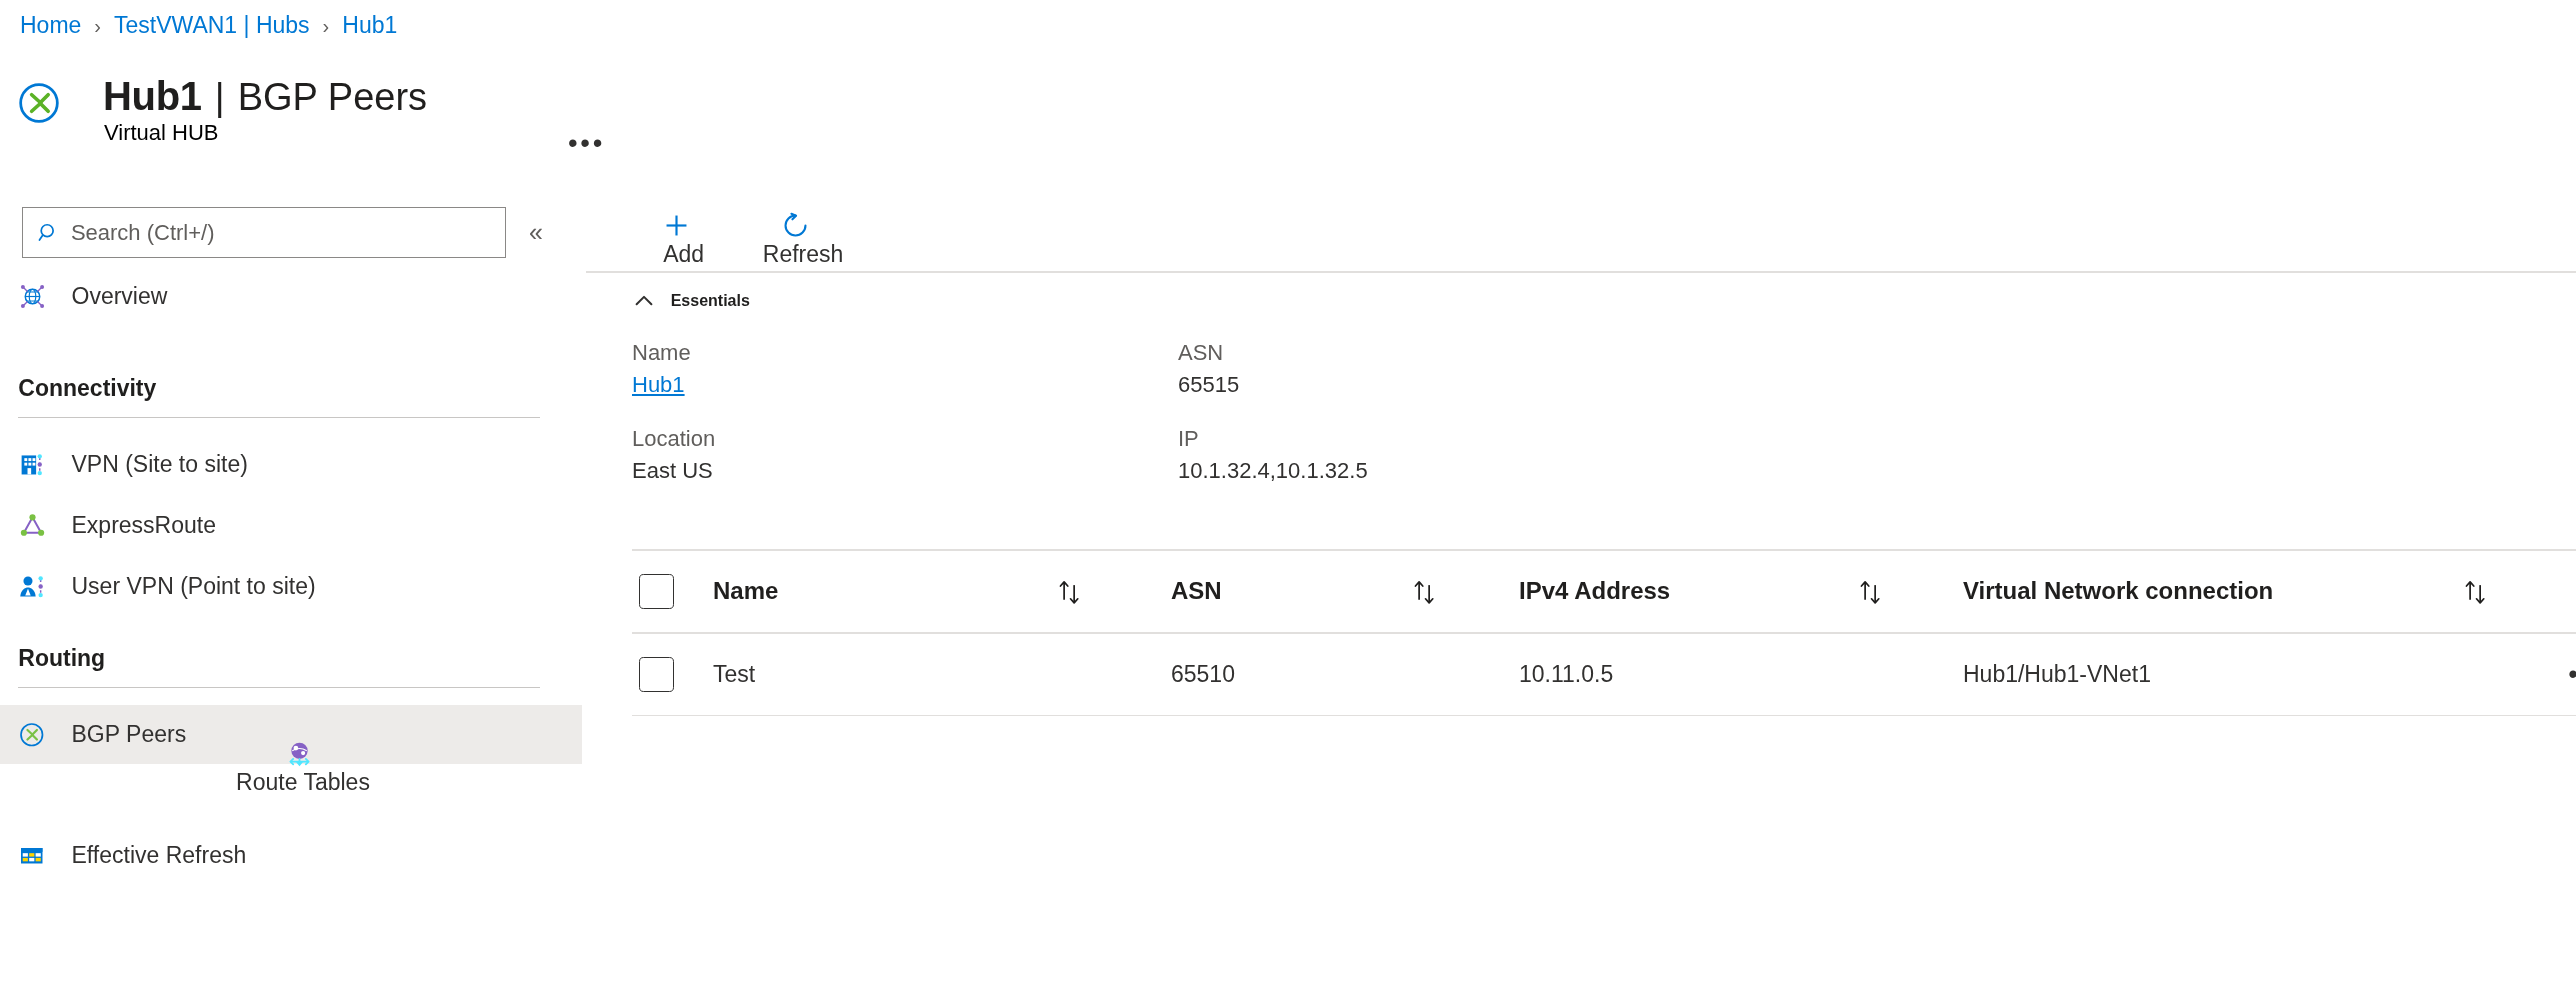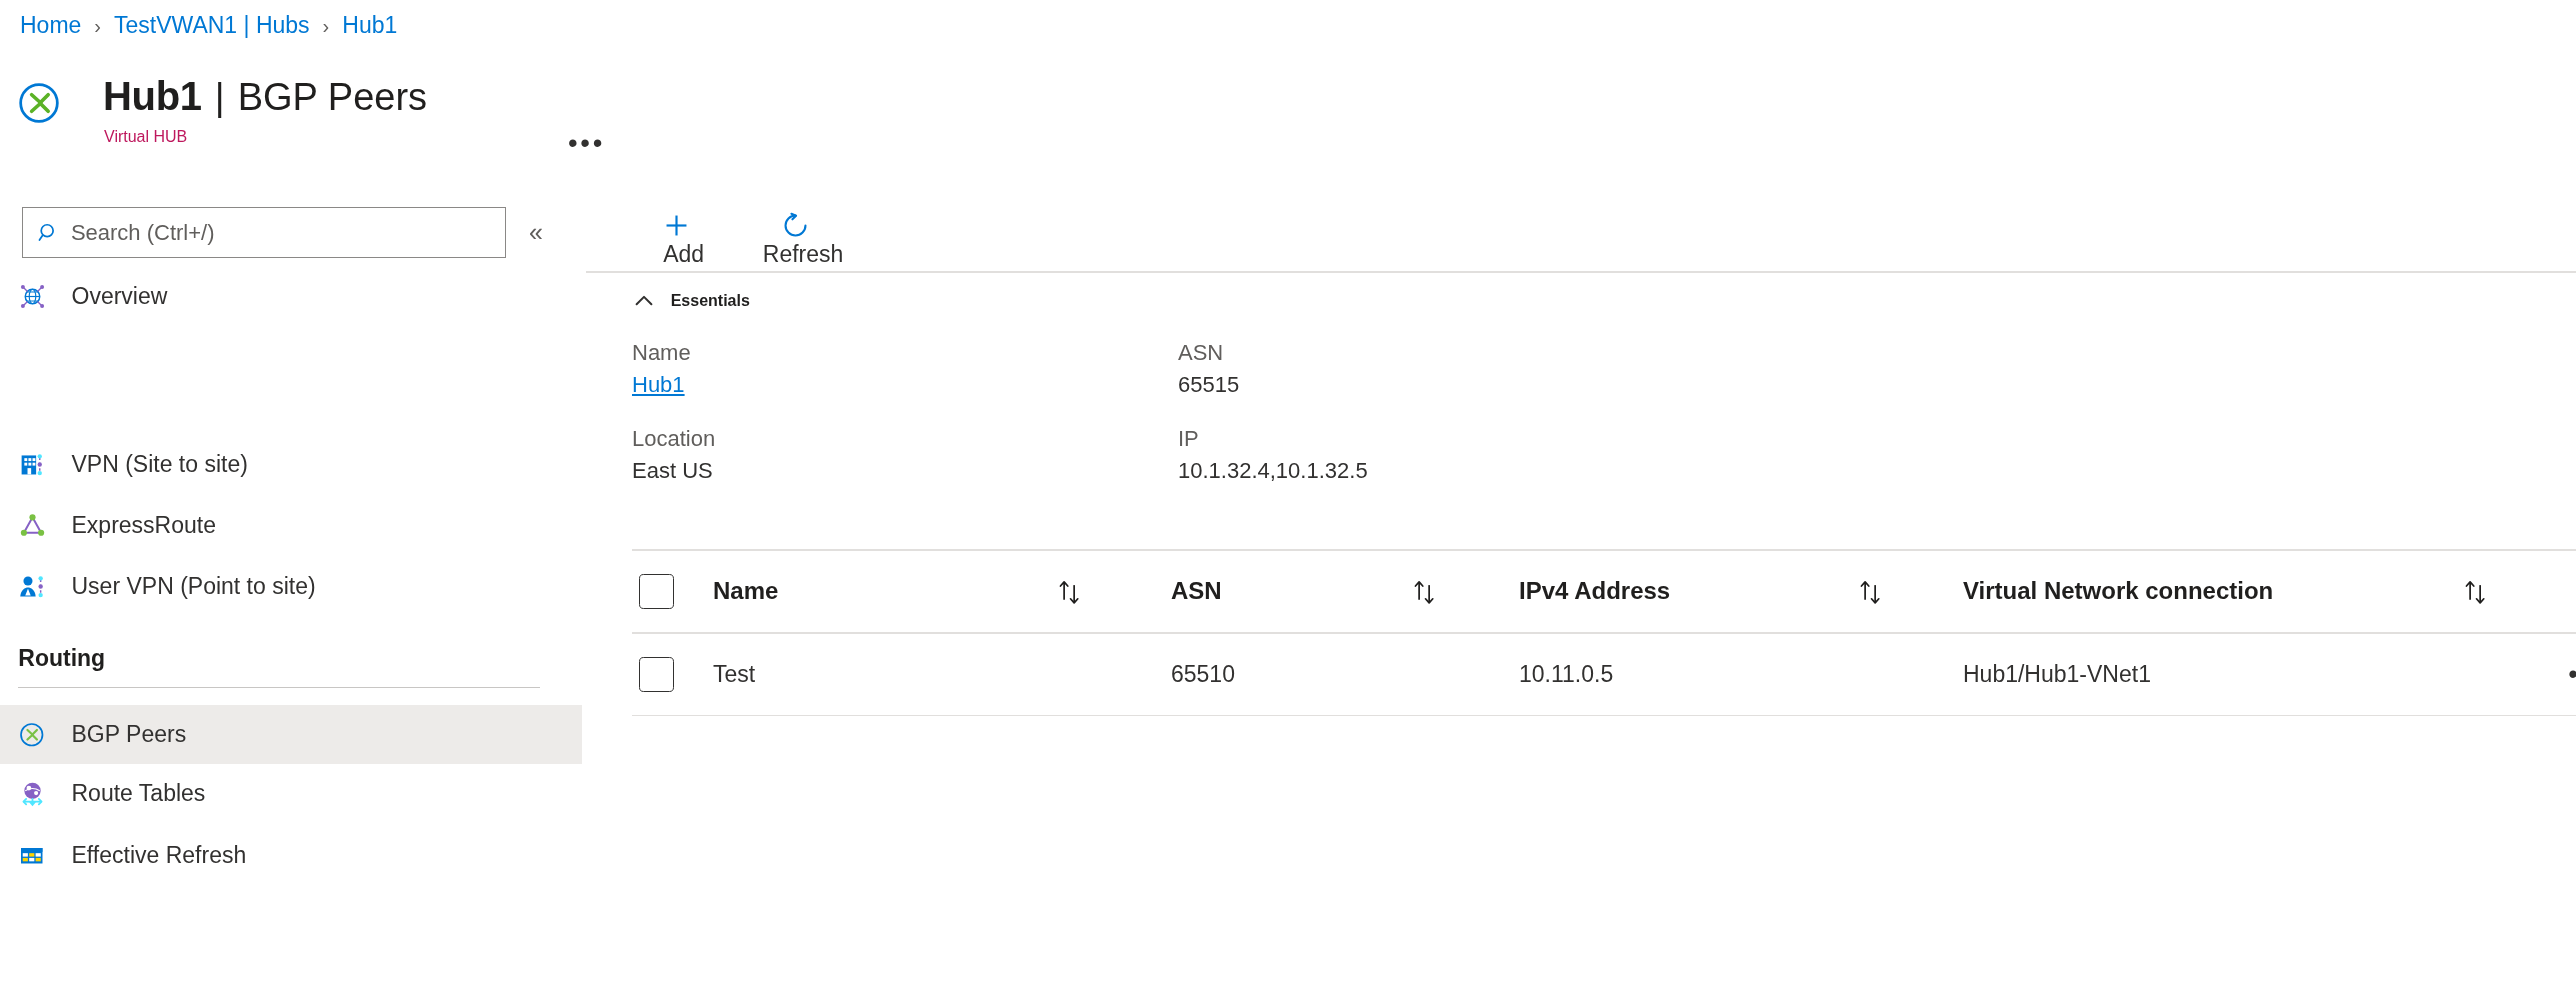--- a/index.html
+++ b/index.html
@@ -50,22 +50,22 @@
   }
   #title-sub {
     font-size: 38px; font-weight: 400; color: #201f1e;
   }
   #header-more {
     position: absolute; left: 568px; top: 82px;
     font-size: 27.5px; line-height: 7.3px; color: #323130;
     letter-spacing: 2.7px; cursor: pointer;
   }
   #subtitle {
-    position: absolute; left: 104px; top: 71px;
-    font-size: 16px; color: #be185d;
+    position: absolute; left: 104px; top: 63px;
+    font-size: 22px; color: #000000;
   }
 
   
   #left-nav {
     position: absolute;
     left: 0; top: 201px;
     width: 586px; height: 791px;
   }
   #search-wrap {
     position: absolute; left: 22px; top: 6.4px;
@@ -262,20 +262,24 @@
         <line x1="26" y1="26" x2="21.5" y2="21.5" stroke="#8661c5" stroke-width="1.4"></line>
         <circle cx="5.4" cy="5.4" r="2.2" fill="#8661c5"></circle>
         <circle cx="26.6" cy="5.4" r="2.2" fill="#8661c5"></circle>
         <circle cx="5.4" cy="26.6" r="2.2" fill="#8661c5"></circle>
         <circle cx="26.6" cy="26.6" r="2.2" fill="#8661c5"></circle>
       </svg>
     </span>
     <span class="nav-label">Overview</span>
   </div>
 
+  <div class="nav-section" style="top:174px;">
+    <div class="nav-section-title">Connectivity</div>
+    <div class="nav-section-rule"></div>
+  </div>
 
   <div class="nav-item" style="top:234px;">
     <span class="nav-icon">
       <svg width="29" height="29" viewBox="0 0 32 32">
         <rect x="4" y="6" width="16" height="21" fill="#0078d4"></rect>
         <rect x="7" y="9" width="3.2" height="3.2" fill="#fff"></rect>
         <rect x="11.5" y="9" width="3.2" height="3.2" fill="#fff"></rect>
         <rect x="16" y="9" width="3.2" height="3.2" fill="#fff"></rect>
         <rect x="7" y="14" width="3.2" height="3.2" fill="#fff"></rect>
         <rect x="11.5" y="14" width="3.2" height="3.2" fill="#fff"></rect>
@@ -326,21 +330,21 @@
     <span class="nav-icon">
       <svg width="27.5" height="27.5" viewBox="0 0 32 32">
         <circle cx="16" cy="16" r="12.5" fill="none" stroke="#0078d4" stroke-width="2"></circle>
         <path d="M11 10.5 L17 16 L11 21.5" fill="none" stroke="#7ac143" stroke-width="2.6" stroke-linecap="round" stroke-linejoin="round"></path>
         <path d="M22 10.5 L16.5 16 L22 21.5" fill="none" stroke="#7ac143" stroke-width="2.6" stroke-linecap="round" stroke-linejoin="round"></path>
       </svg>
     </span>
     <span class="nav-label">BGP Peers</span>
   </div>
 
-  <div class="nav-item" style="top:563px;">
+  <div class="nav-item" style="top:537px;flex-direction:column;">
     <span class="nav-icon">
       <svg width="29" height="29" viewBox="0 0 32 32">
         <circle cx="16" cy="13" r="9" fill="#8661c5"></circle>
         <circle cx="12" cy="10" r="2.6" fill="#fff"></circle>
         <circle cx="20" cy="15.5" r="2.3" fill="#fff"></circle>
         <path d="M8 13 Q16 8 24 13" fill="none" stroke="#fff" stroke-width="1.3"></path>
         <line x1="6" y1="25" x2="26" y2="25" stroke="#50e6ff" stroke-width="2"></line>
         <path d="M6 25 L9 22 M6 25 L9 28" fill="none" stroke="#50e6ff" stroke-width="2" stroke-linecap="round"></path>
         <path d="M26 25 L23 22 M26 25 L23 28" fill="none" stroke="#50e6ff" stroke-width="2" stroke-linecap="round"></path>
         <path d="M16 22 L16 28 M13.5 25.5 L16 28.5 L18.5 25.5" fill="none" stroke="#50e6ff" stroke-width="2" stroke-linecap="round"></path>

